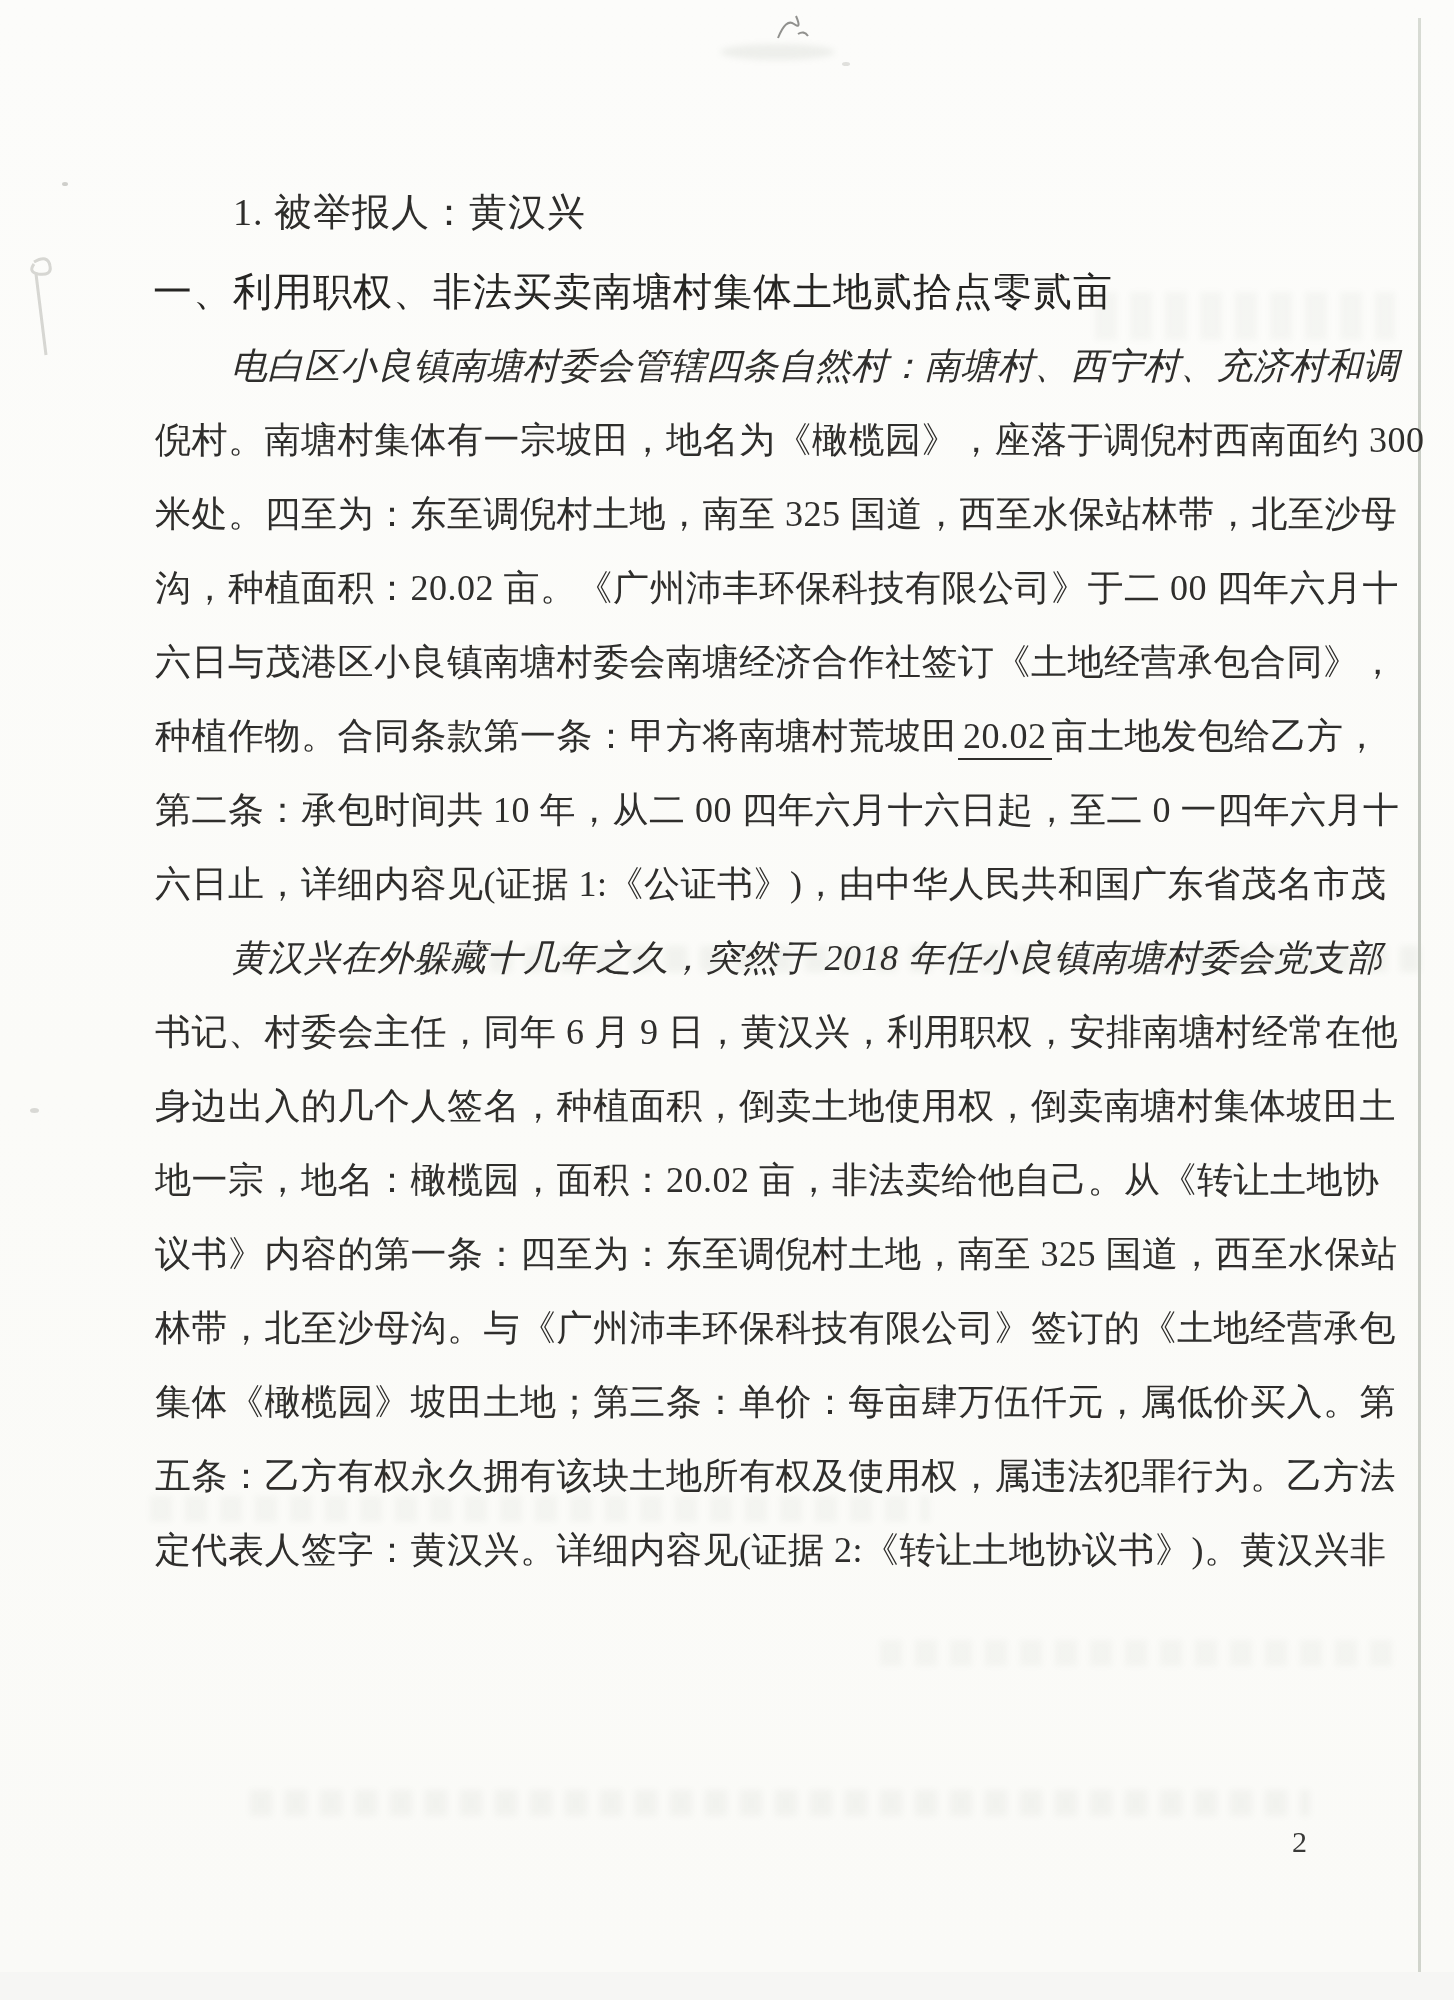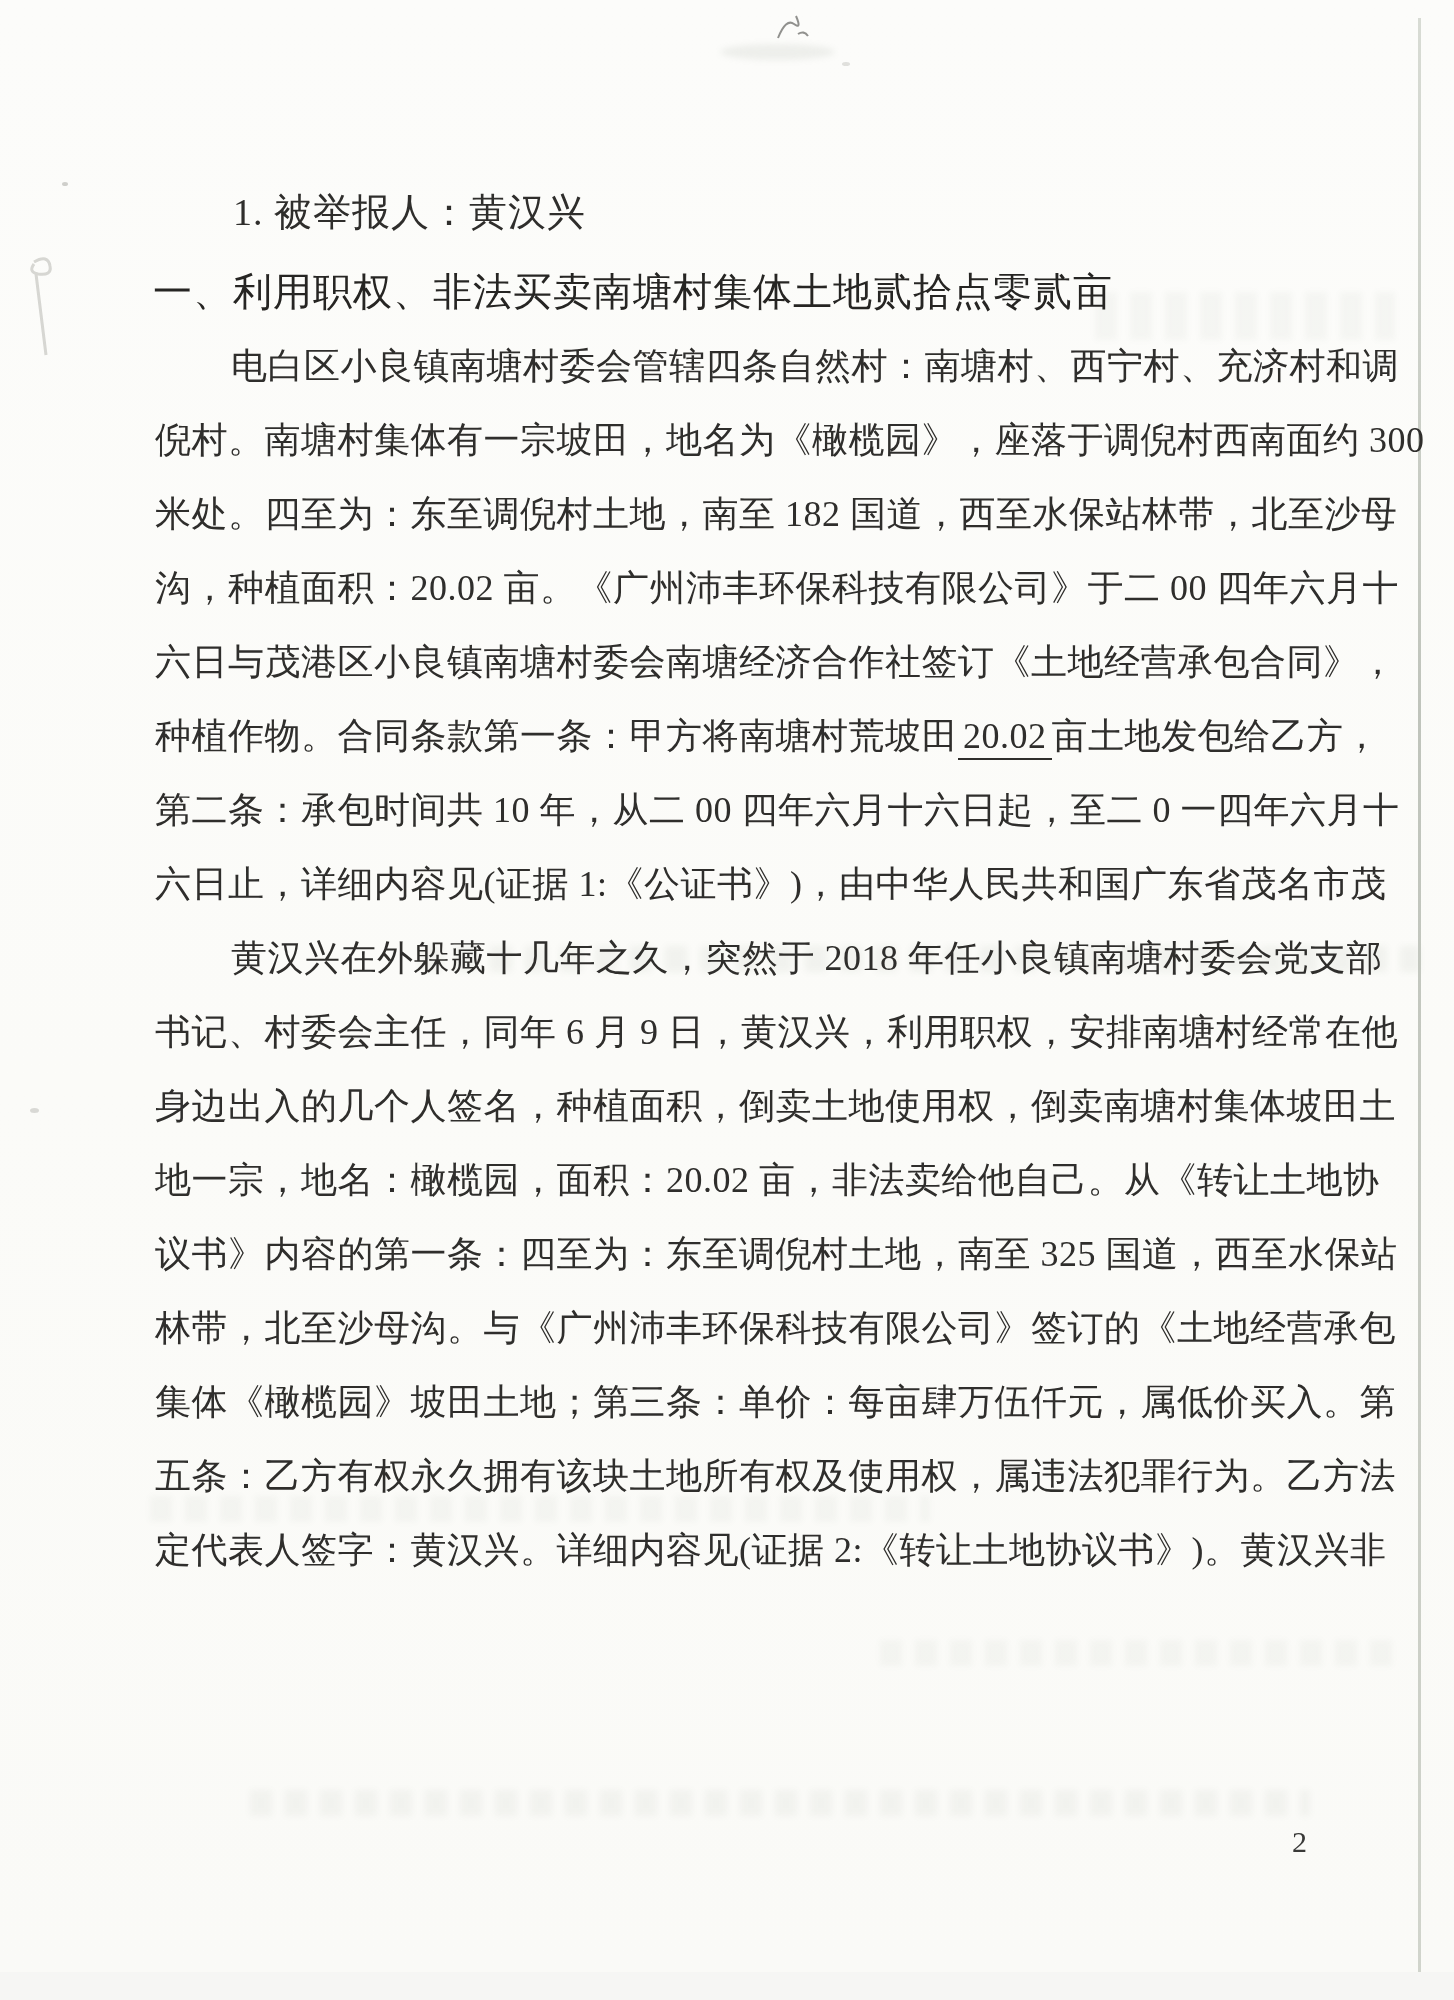--- a/index.html
+++ b/index.html
@@ -26,21 +26,21 @@
     letter-spacing:1px;color:#262523;
   }
   
   .text-block{
     position:absolute;left:155px;top:329px;width:1195px;
   }
   .line{
     height:74px;line-height:74px;font-size:36px;white-space:nowrap;
     letter-spacing:0.5px;
   }
-  .line.indent{padding-left:76px;}
+  .line.indent{padding-left:76px;font-style:italic;}
   .u{
     border-bottom:2px solid #2f2e2c;
     padding:0 5px 2px 5px;
     text-align:right;
   }
   
   .page-number{
     position:absolute;left:1292px;top:1822px;
     font-size:30px;line-height:40px;color:#3a3a38;
   }
@@ -92,21 +92,21 @@
   <div class="speck s2"></div>
   <div class="speck s3"></div>
   <div class="scan-edge"></div>
 
   <div class="item-heading">1. 被举报人：黄汉兴</div>
   <div class="section-heading">一、利用职权、非法买卖南塘村集体土地贰拾点零贰亩</div>
 
   <div class="text-block">
     <div class="line indent">电白区小良镇南塘村委会管辖四条自然村：南塘村、西宁村、充济村和调</div>
     <div class="line">倪村。南塘村集体有一宗坡田，地名为《橄榄园》，座落于调倪村西南面约 300</div>
-    <div class="line">米处。四至为：东至调倪村土地，南至 182 国道，西至水保站林带，北至沙母</div>
+    <div class="line">米处。四至为：东至调倪村土地，南至 325 国道，西至水保站林带，北至沙母</div>
     <div class="line">沟，种植面积：20.02 亩。《广州沛丰环保科技有限公司》于二 00 四年六月十</div>
     <div class="line">六日与茂港区小良镇南塘村委会南塘经济合作社签订《土地经营承包合同》，</div>
     <div class="line"><span>种植作物。合同条款第一条：甲方将南塘村荒坡田</span><span class="u">20.02</span><span>亩土地发包给乙方，</span></div>
     <div class="line">第二条：承包时间共 10 年，从二 00 四年六月十六日起，至二 0 一四年六月十</div>
     <div class="line">六日止，详细内容见(证据 1:《公证书》)，由中华人民共和国广东省茂名市茂</div>
     <div class="line indent">黄汉兴在外躲藏十几年之久，突然于 2018 年任小良镇南塘村委会党支部</div>
     <div class="line">书记、村委会主任，同年 6 月 9 日，黄汉兴，利用职权，安排南塘村经常在他</div>
     <div class="line">身边出入的几个人签名，种植面积，倒卖土地使用权，倒卖南塘村集体坡田土</div>
     <div class="line">地一宗，地名：橄榄园，面积：20.02 亩，非法卖给他自己。从《转让土地协</div>
     <div class="line">议书》内容的第一条：四至为：东至调倪村土地，南至 325 国道，西至水保站</div>

